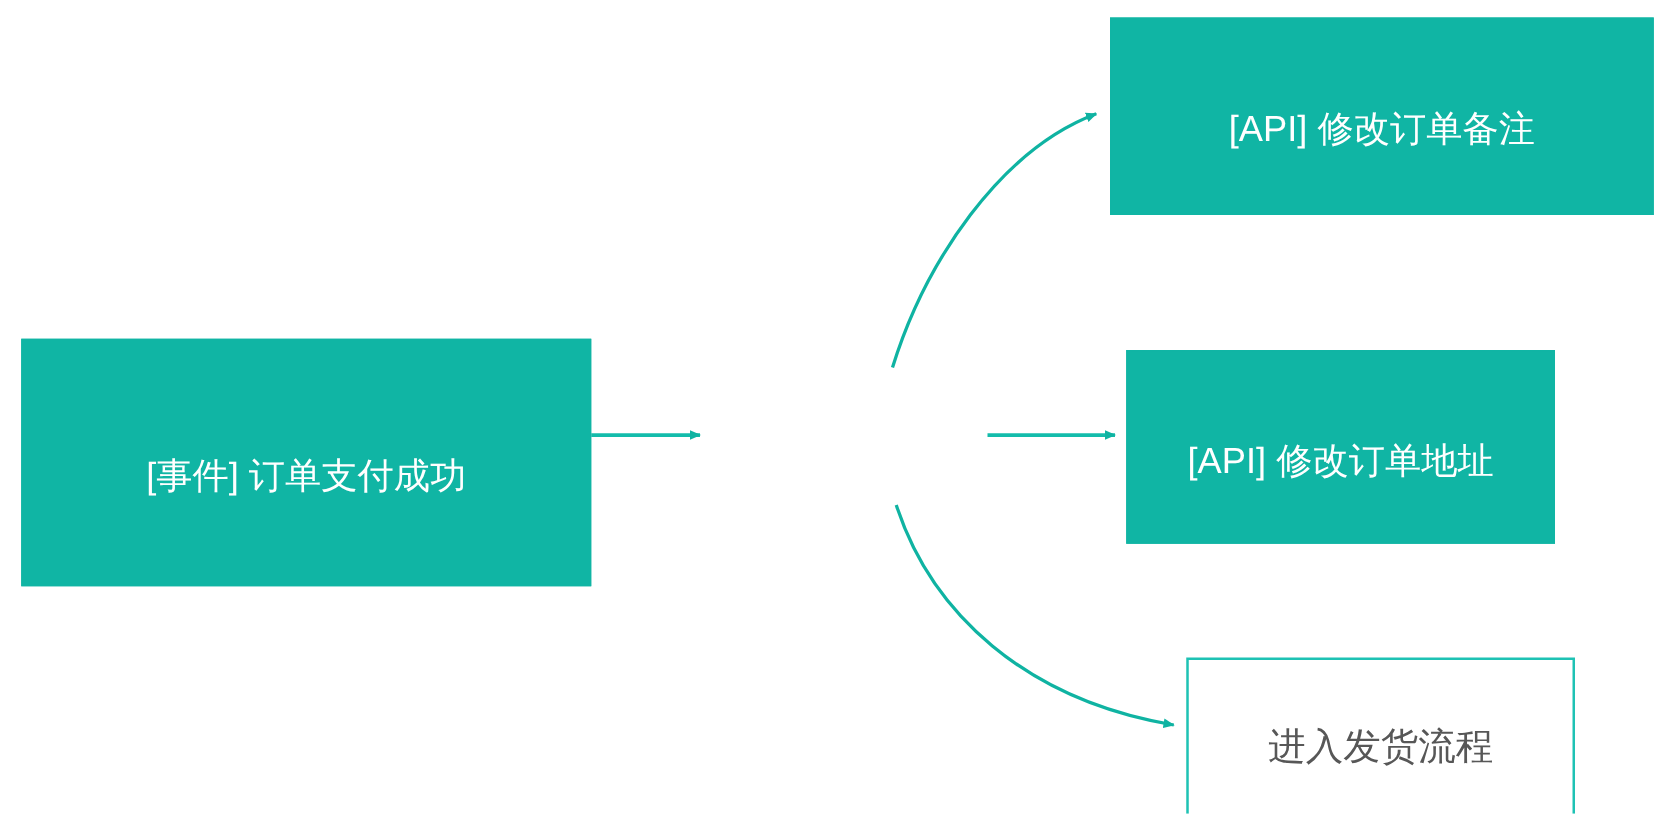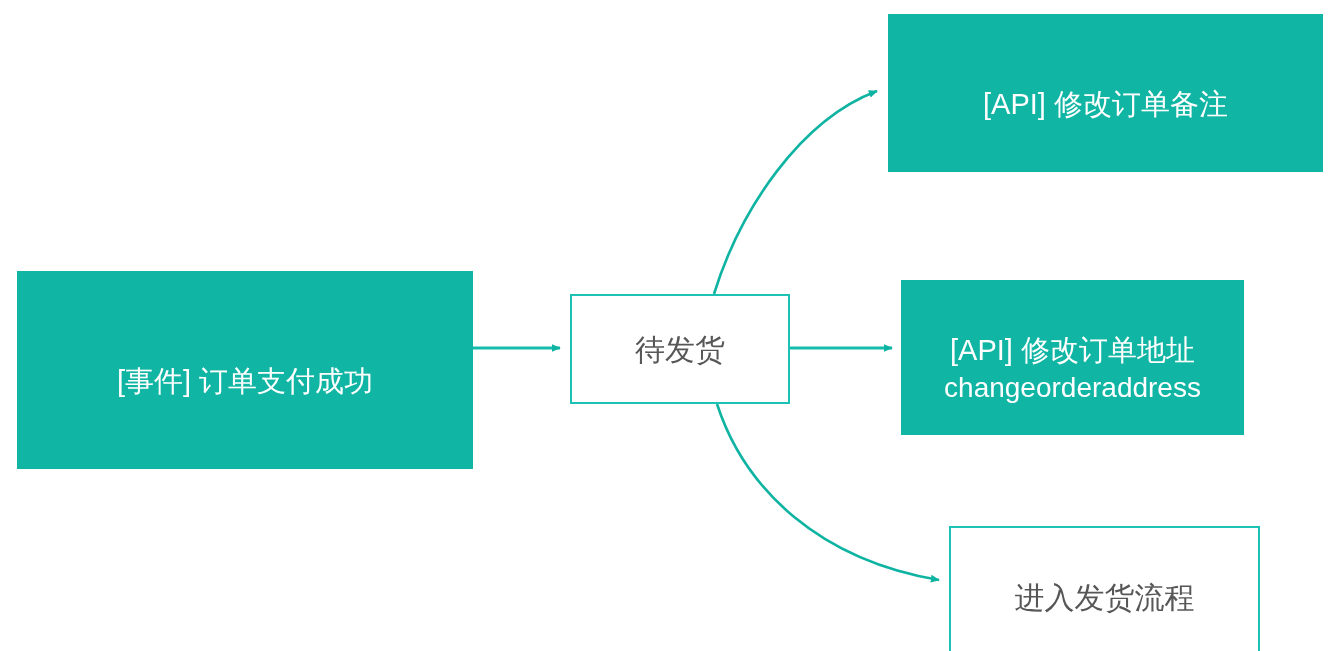--- a/index.html
+++ b/index.html
@@ -96,30 +96,26 @@
 
     <g>
       <path d="M 717 404 C 745 490 820 560 939 580" fill="none" stroke="#0fb3a2" stroke-width="2.6" marker-end="url(#arrowhead)"></path>
     </g>
   </svg>
 
   <div class="node node-filled" id="node-event">
     <span class="node-line t-cn">[事件] 订单支付成功</span>
   </div>
 
-  <div class="node node-outline" id="node-state">
-    <span class="node-line t-plain">待发货</span>
-  </div>
 
   <div class="node node-filled" id="node-api-notes">
     <span class="node-line t-cn">[API] 修改订单备注</span>
   </div>
 
   <div class="node node-filled" id="node-api-address">
     <span class="node-line t-cn">[API] 修改订单地址</span>
-    <span class="node-line t-code">changeorderaddress</span>
   </div>
 
   <div class="node node-outline" id="node-ship-flow">
     <span class="node-line t-plain">进入发货流程</span>
   </div>
 
 </div>
 
 </body></html>

